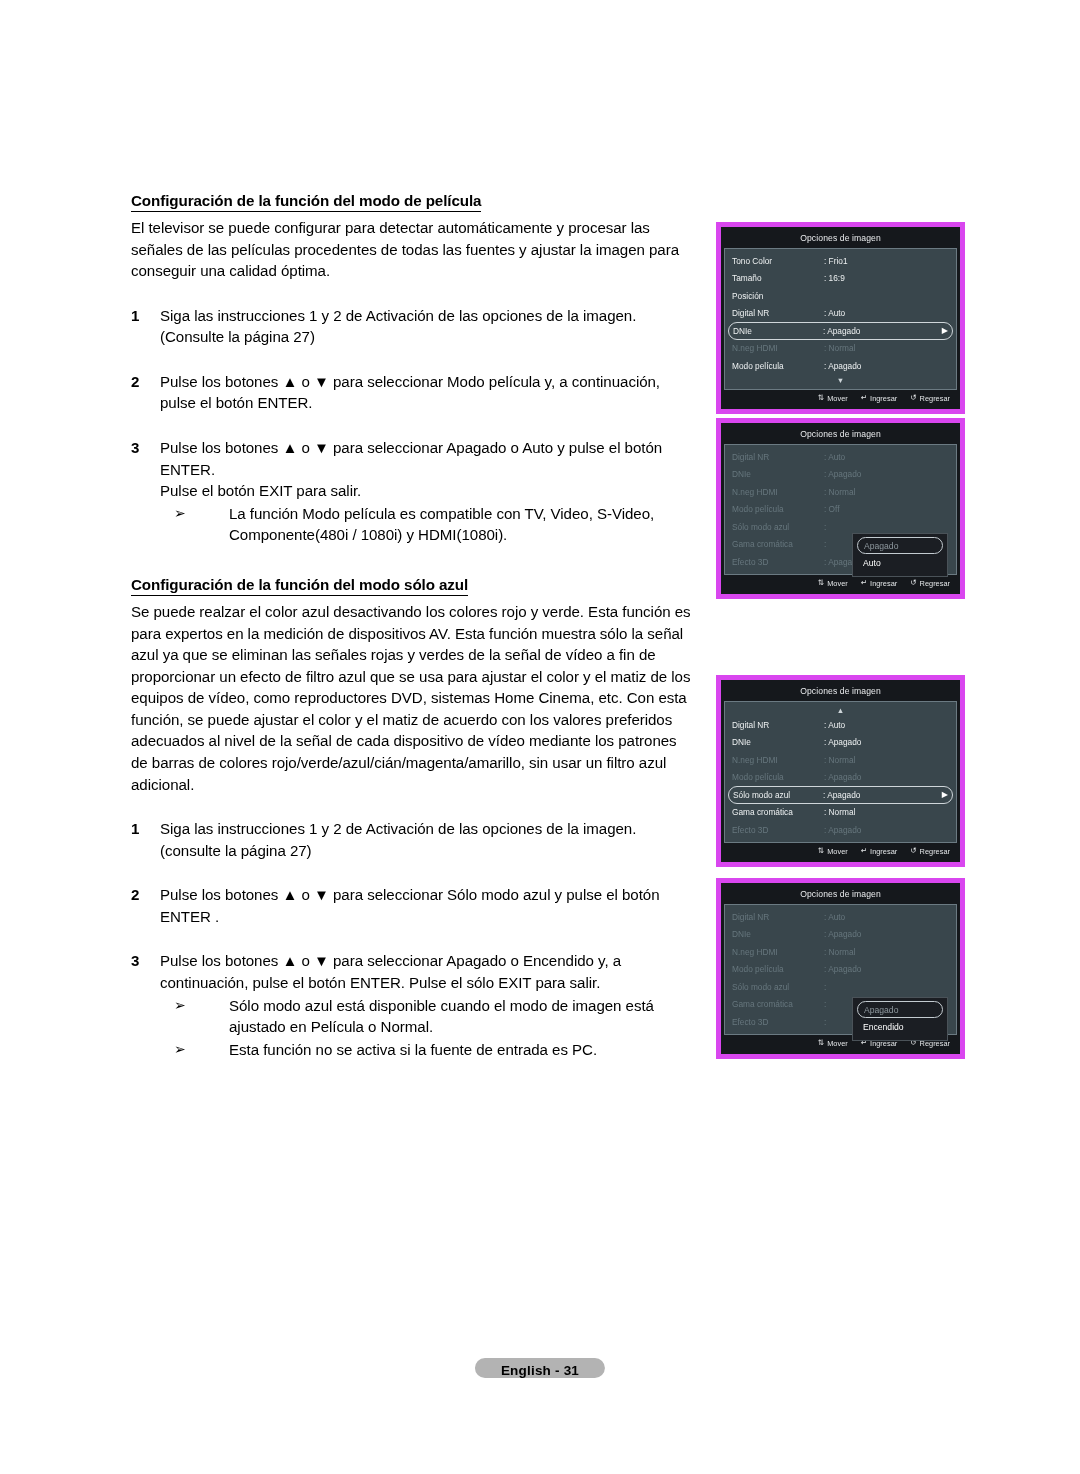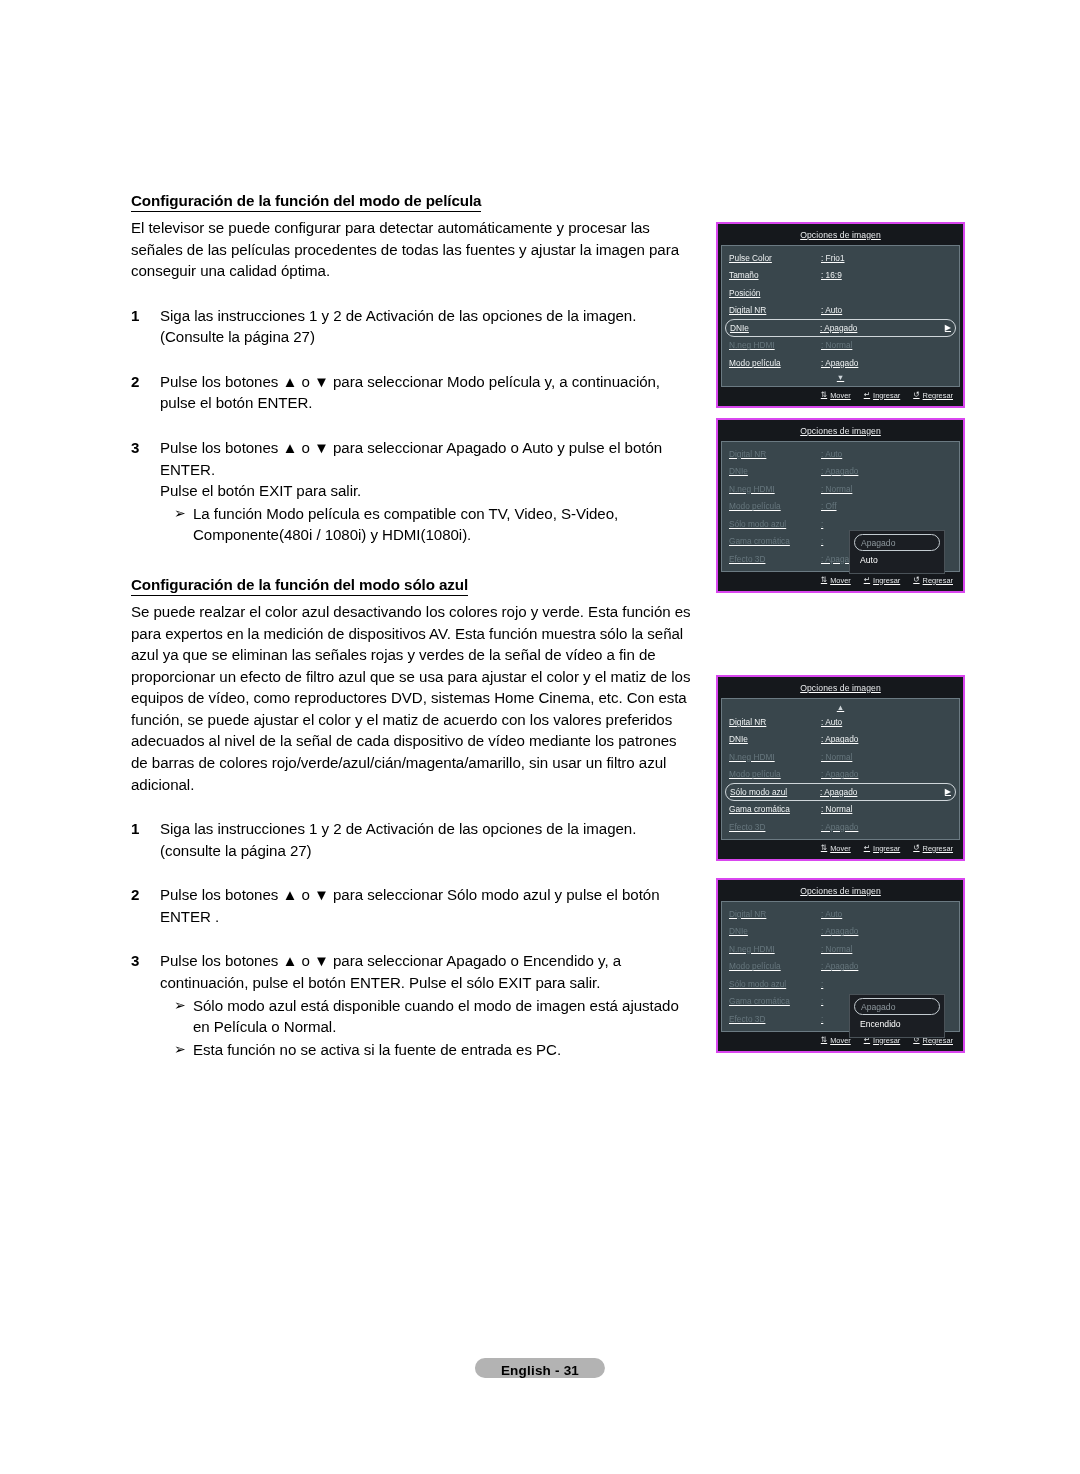--- a/index.html
+++ b/index.html
@@ -57,21 +57,21 @@
   .bullet-row {
     display:flex;
     margin-top:1px;
     padding-left:14px;
   }
   .bullet-mark {
     flex:0 0 19px;
     font-size:14px;
     line-height:1.5;
   }
-  .bullet-text { flex:1; }
+  .bullet-text { flex:1;margin-left:36px; }
 
   b, strong { font-weight:normal; }
 
   .sp-lg { height:23px; }
   .sp-xl { height:30px; }
 
   .continua {
     position:absolute;
     left:0; right:0;
     top:1195px;
@@ -95,26 +95,25 @@
     border-radius:13px;
     letter-spacing:0.2px;
   }
 
   
   .osd {
     position:absolute;
     left:716px;
     width:249px;
     background:#15181c;
-    border:2px solid #d946ef;
+    border:5px solid #d946ef;
     padding:2px 3px 2px 3px;
     font-size:8.3px;
     color:#ffffff;
     font-family:"Liberation Sans", sans-serif;
-    text-decoration:underline;
   }
   .osd-title {
     text-align:center;
     font-size:8.6px;
     color:#e8eaec;
     padding:4px 0 5px 0;
     letter-spacing:0.1px;
   }
   .osd-body {
     background:#39464c;
@@ -221,21 +220,21 @@
             <div class="bullet-mark">➢</div>
             <div class="bullet-text"><span>Esta función no se activa si la fuente de entrada es PC.</span></div>
           </div></div>
       </div></div>
 
   <div id="osd-host">
       <div class="osd" style="top: 222px;">
         <div class="osd-title">Opciones de imagen</div>
         <div class="osd-body">
           <div class="osd-row">
-            <div class="osd-label">Pulse Color</div>
+            <div class="osd-label">Tono Color</div>
             <div class="osd-value">: Frio1</div>
           </div>
           <div class="osd-row">
             <div class="osd-label">Tamaño</div>
             <div class="osd-value">: 16:9</div>
           </div>
           <div class="osd-row">
             <div class="osd-label">Posición</div>
             <div class="osd-value"></div>
           </div>

